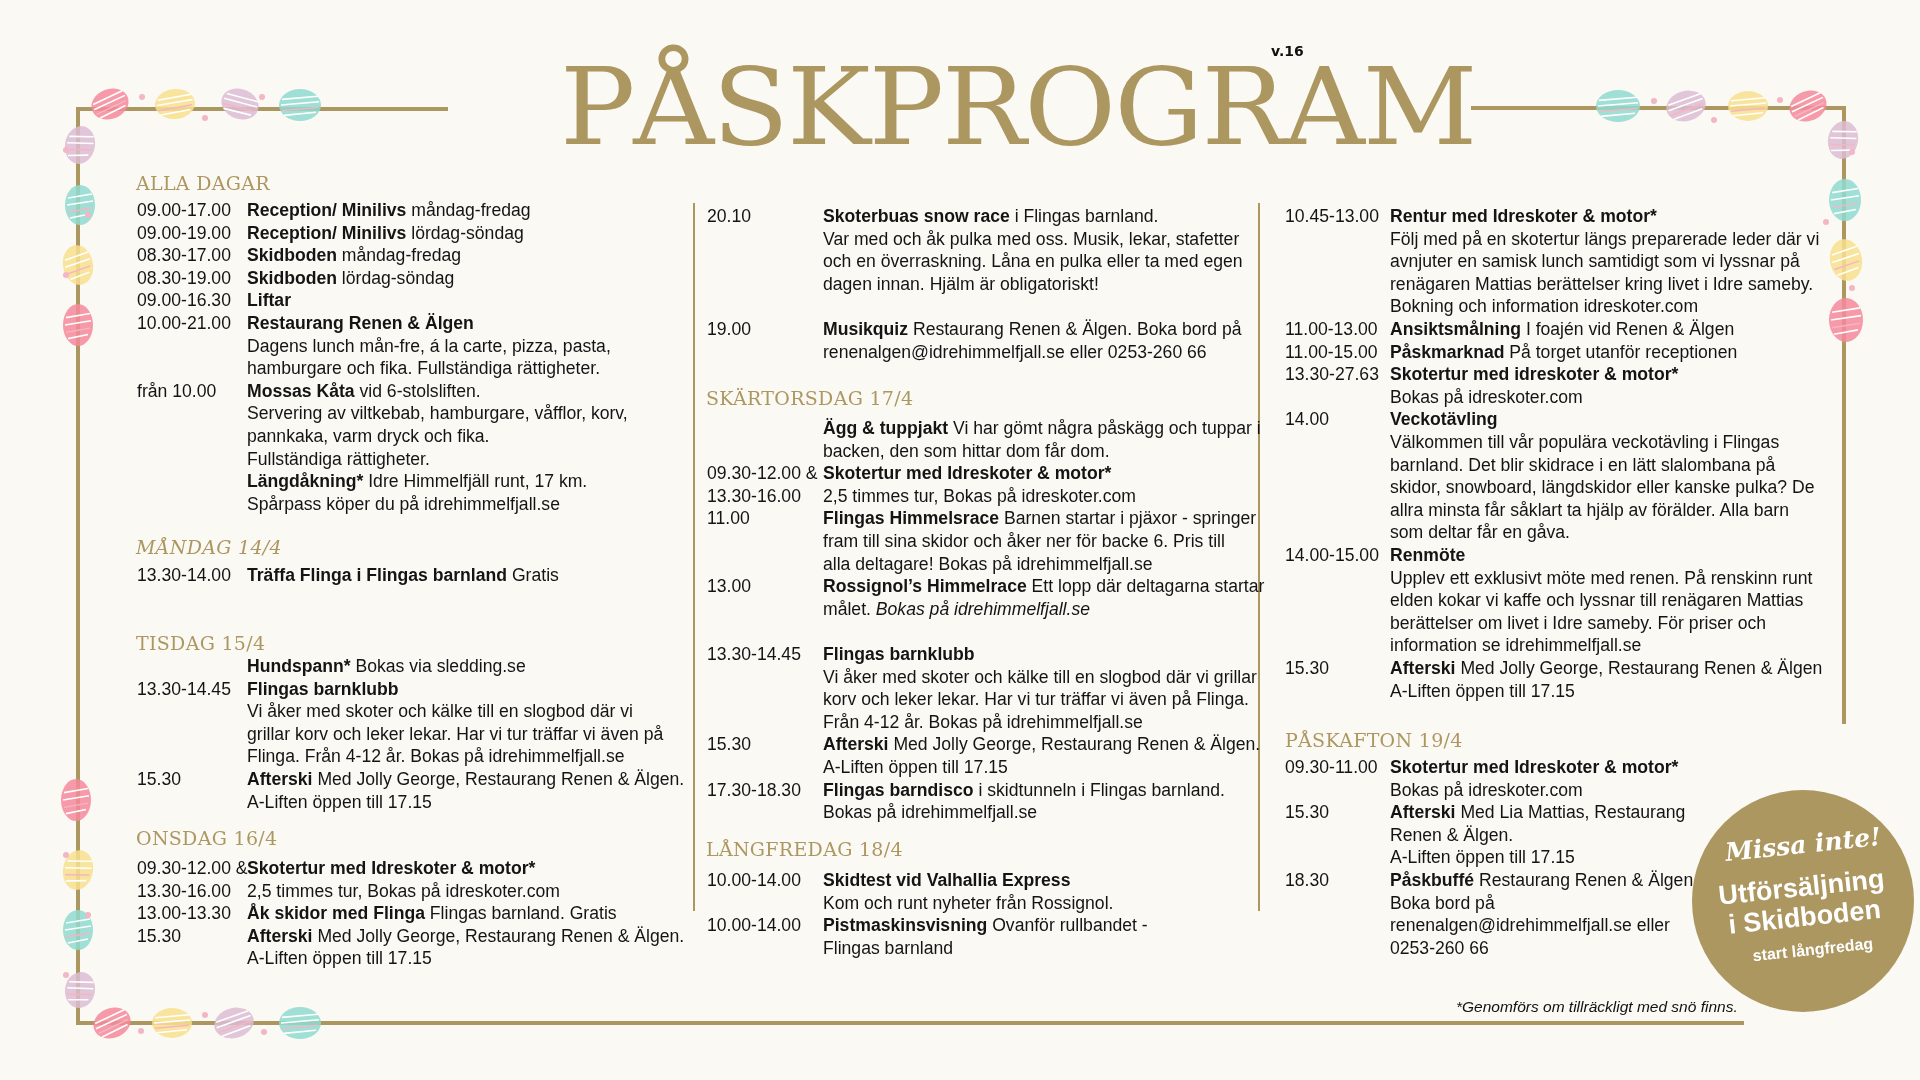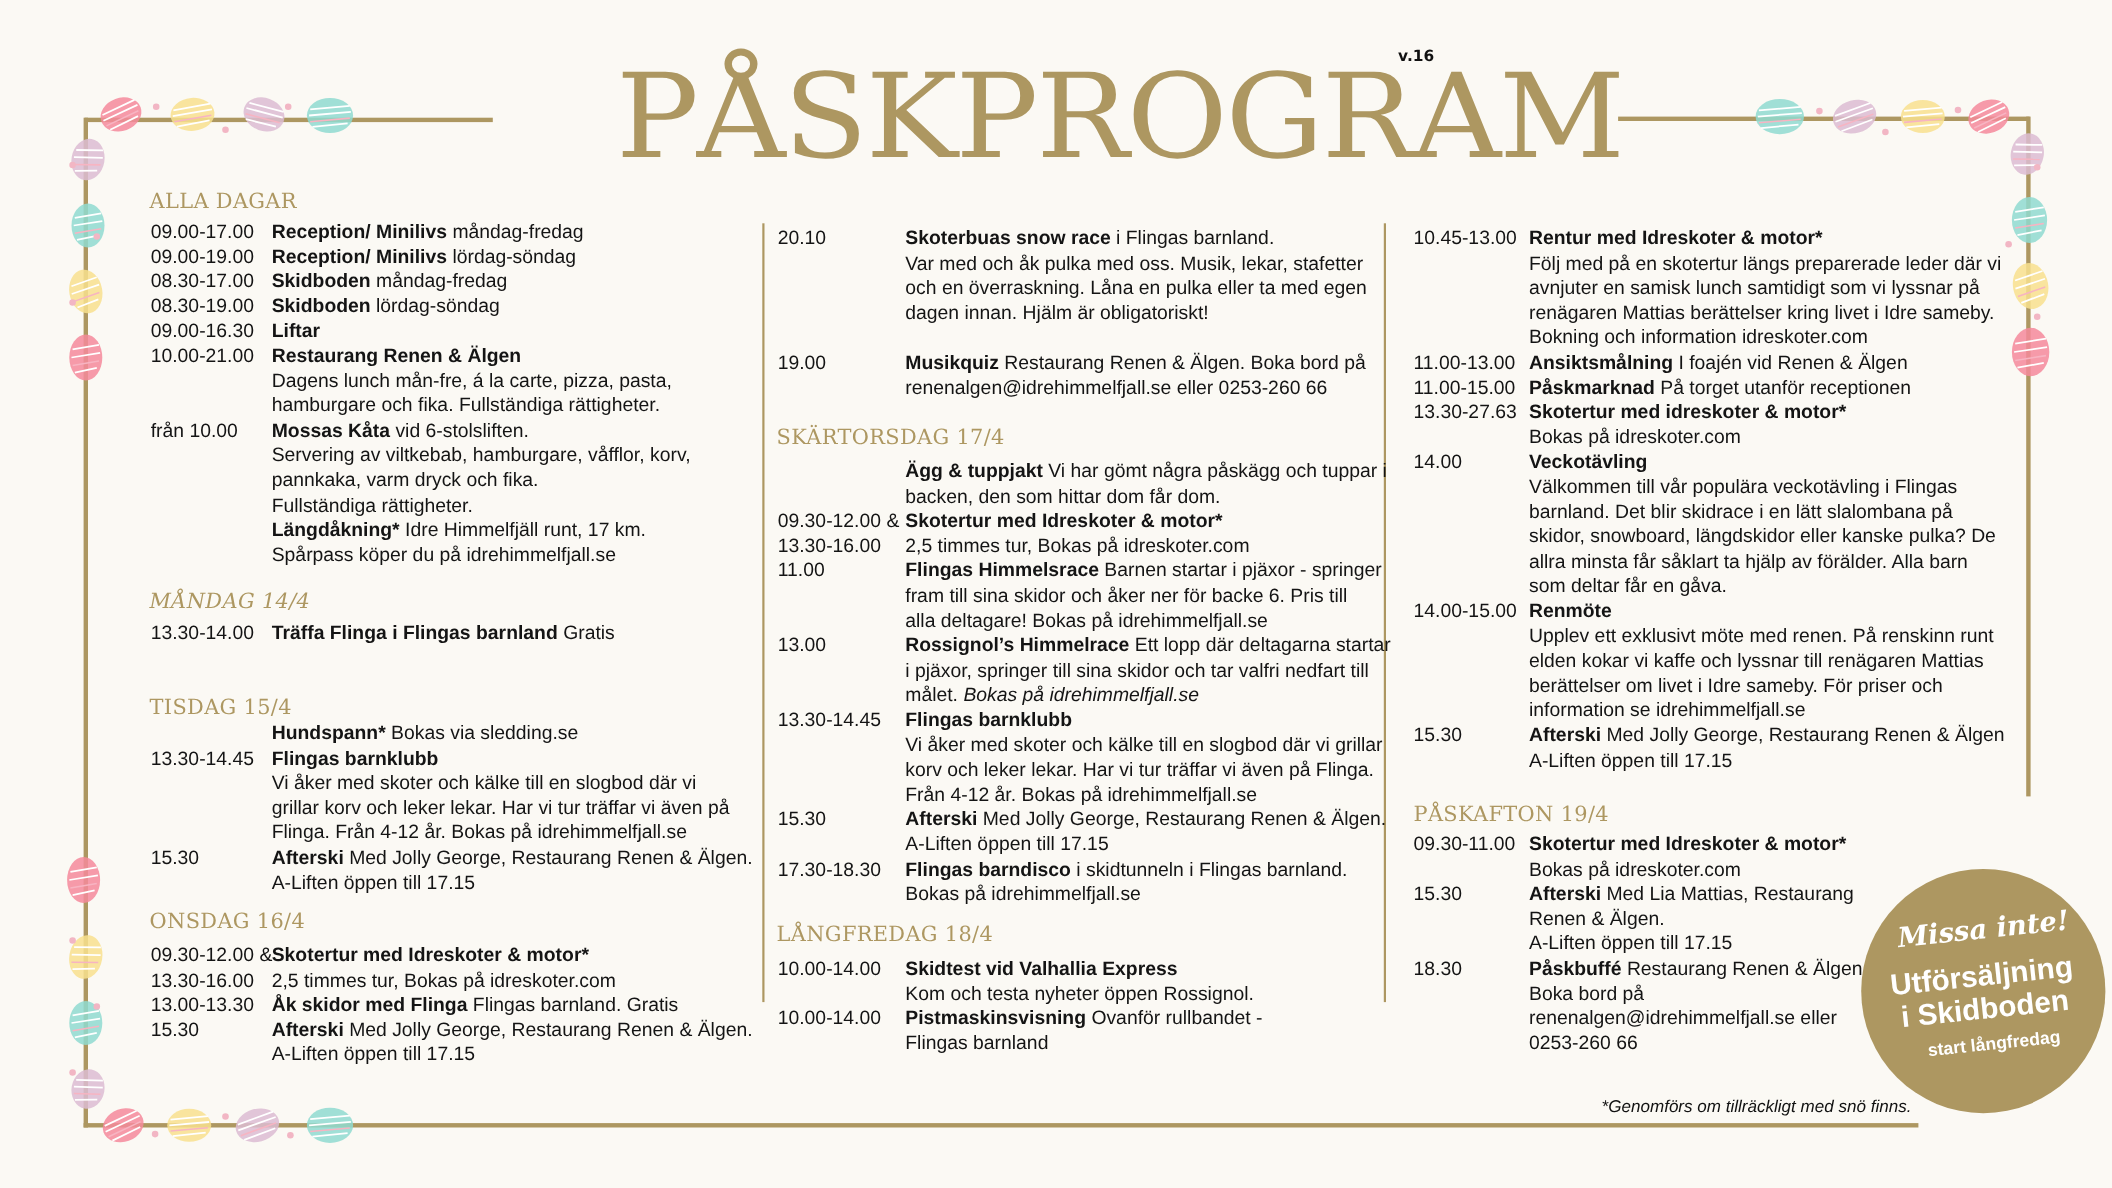--- a/index.html
+++ b/index.html
@@ -402,21 +402,20 @@
       <div class="d" style="left: 116px;">
         <span class="line-text"><b>Flingas Himmelsrace</b> <span>Barnen startar i pjäxor - springer</span></span>
         <span class="line-text">fram till sina skidor och åker ner för backe 6. Pris till</span>
         <span class="line-text">alla deltagare! Bokas på idrehimmelfjall.se</span>
       </div>
     </div>
     <div class="row" style="left: 707px; top: 575.2px;">
       <span class="t">13.00</span>
       <div class="d" style="left: 116px;">
         <span class="line-text"><b>Rossignol’s Himmelrace</b> <span>Ett lopp där deltagarna startar</span></span>
-        <span class="line-text">i pjäxor, springer till sina skidor och tar valfri nedfart till</span>
         <span class="line-text"><span class="">målet.</span> <i>Bokas på idrehimmelfjall.se</i></span>
       </div>
     </div>
     <div class="row" style="left: 707px; top: 643px;">
       <span class="t">13.30-14.45</span>
       <div class="d" style="left: 116px;">
         <span class="line-text"><b>Flingas barnklubb</b><span></span></span>
         <span class="line-text">Vi åker med skoter och kälke till en slogbod där vi grillar</span>
         <span class="line-text">korv och leker lekar. Har vi tur träffar vi även på Flinga.</span>
         <span class="line-text">Från 4-12 år. Bokas på idrehimmelfjall.se</span>
@@ -434,21 +433,21 @@
       <div class="d" style="left: 116px;">
         <span class="line-text"><b>Flingas barndisco</b> <span>i skidtunneln i Flingas barnland.</span></span>
         <span class="line-text">Bokas på idrehimmelfjall.se</span>
       </div>
     </div>
     <div class="heading" style="left: 706px; top: 838px;">LÅNGFREDAG 18/4</div>
     <div class="row" style="left: 707px; top: 869px;">
       <span class="t">10.00-14.00</span>
       <div class="d" style="left: 116px;">
         <span class="line-text"><b>Skidtest vid Valhallia Express</b><span></span></span>
-        <span class="line-text">Kom och testa nyheter öppen Rossignol.</span>
+        <span class="line-text">Kom och runt nyheter från Rossignol.</span>
       </div>
     </div>
     <div class="row" style="left: 707px; top: 914.2px;">
       <span class="t">10.00-14.00</span>
       <div class="d" style="left: 116px;">
         <span class="line-text"><b>Pistmaskinsvisning</b> <span>Ovanför rullbandet -</span></span>
         <span class="line-text">Flingas barnland</span>
       </div>
     </div>
   </div>

